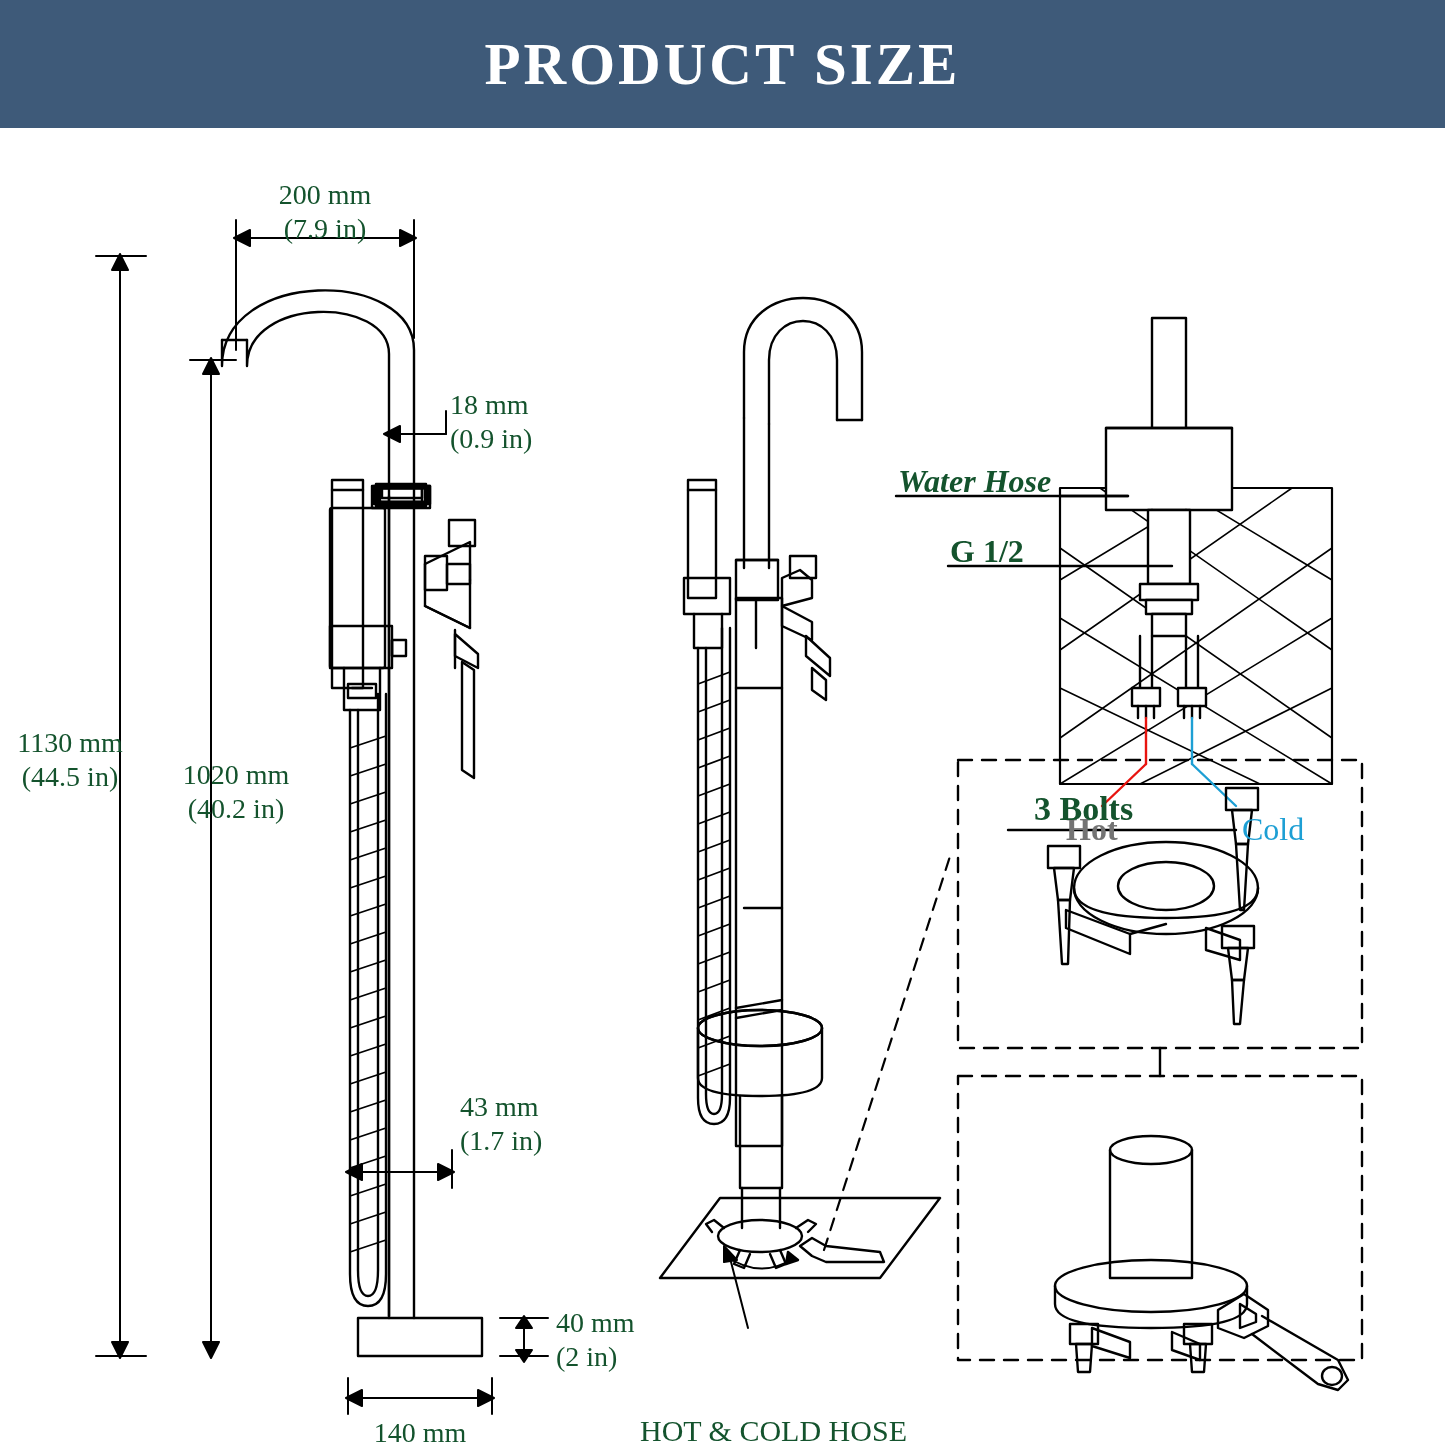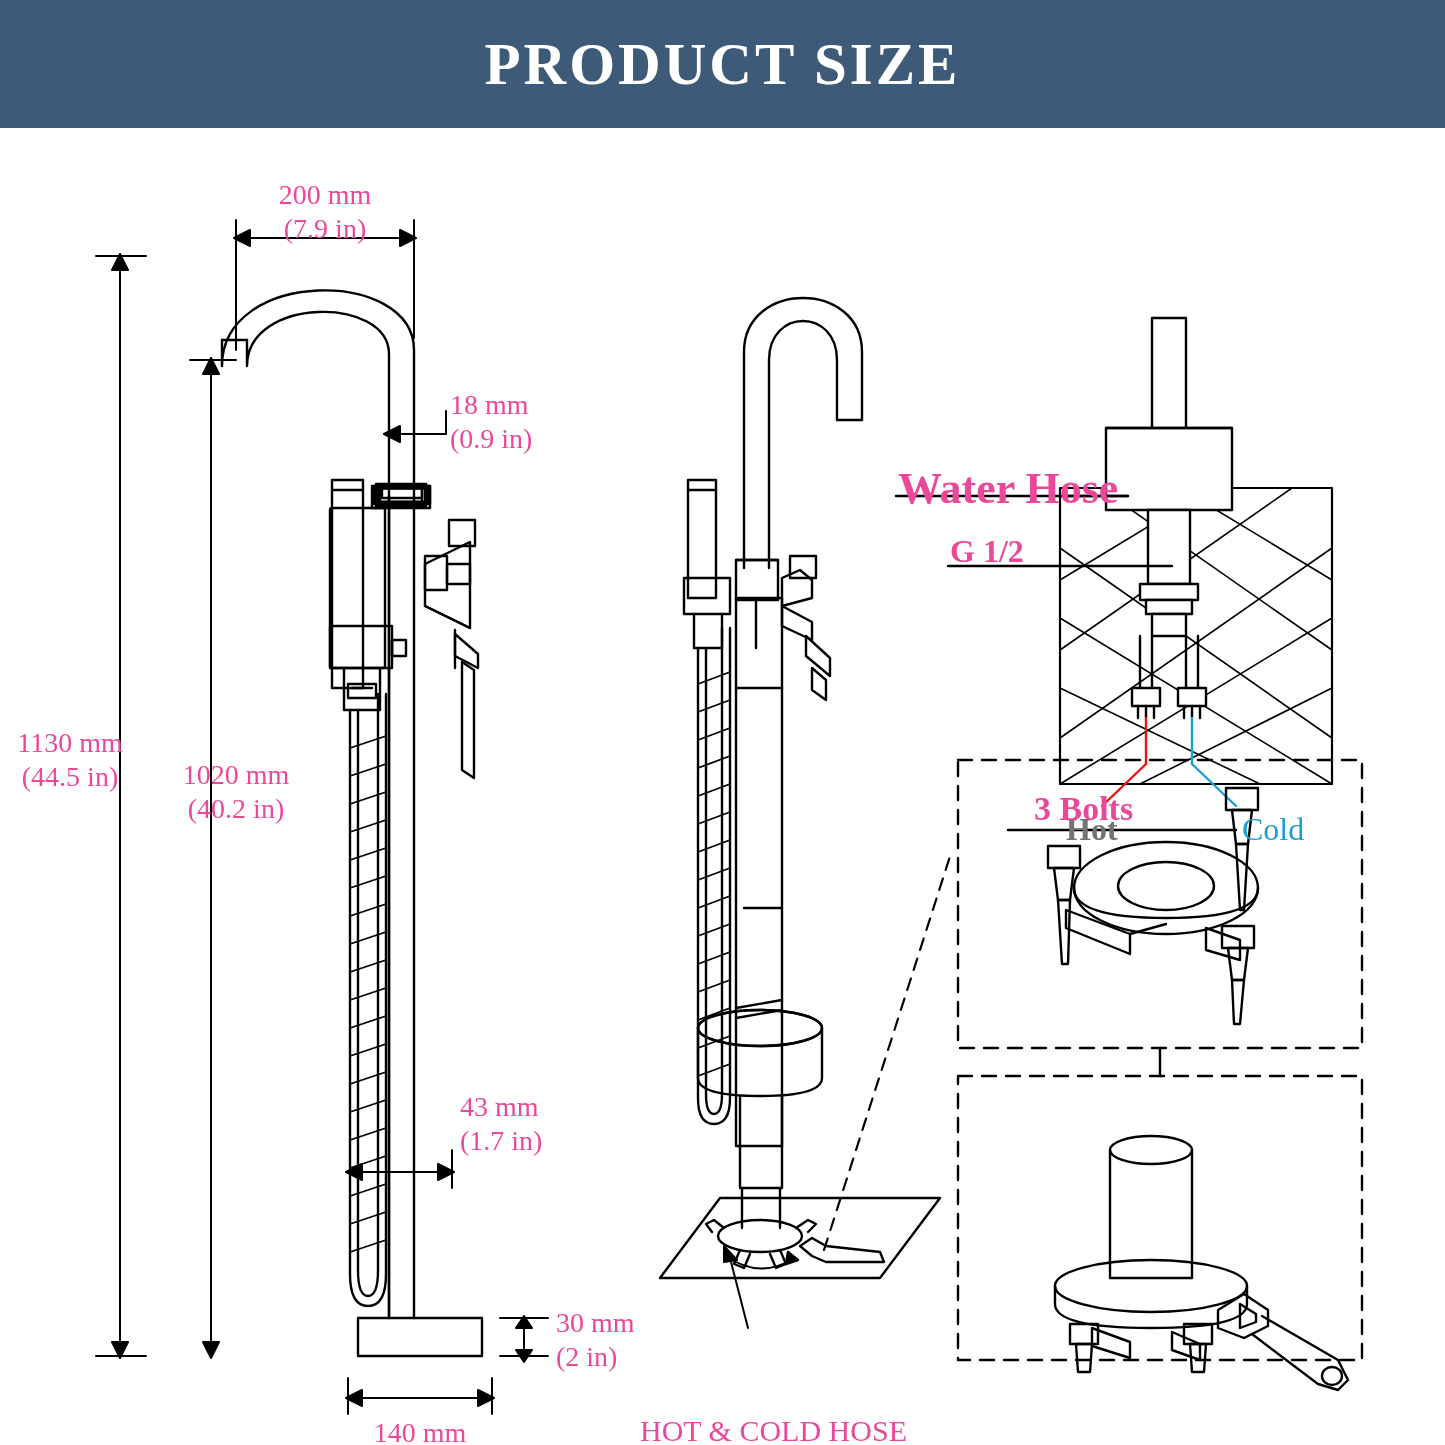--- a/index.html
+++ b/index.html
@@ -23,21 +23,21 @@
     letter-spacing:3px;
   }
   .page{
     position:absolute;left:0;top:128px;width:1445px;height:1317px;
     background:#ffffff;
   }
   svg.diagram{position:absolute;left:0;top:0;}
   .lbl{
     position:absolute;
     font-family:"Liberation Serif", serif;
-    color:#ec4899;
+    color:#14532d;
     line-height:1.22;
     white-space:nowrap;
   }
   .lbl.c{text-align:center;}
   .sz28{font-size:28px;}
   .bold{font-weight:bold;}
   .hot{color:#737373;font-weight:bold;}
   .cold{color:#1d9fd4;font-weight:normal;margin-left:44px;}
 </style>
 </head>
@@ -366,30 +366,30 @@
     <div>1020 mm</div>
     <div>(40.2 in)</div>
   </div>
 
   <div class="lbl sz28" style="left:460px;top:962px;">
     <div>43 mm</div>
     <div>(1.7 in)</div>
   </div>
 
   <div class="lbl sz28" style="left:556px;top:1178px;">
-    <div>30 mm</div>
+    <div>40 mm</div>
     <div>(2 in)</div>
   </div>
 
   <div class="lbl c sz28" style="left:338px;top:1288px;width:164px;">
     <div>140 mm</div>
 
   </div>
 
-  <div class="lbl bold" style="left:898px;top:334px;font-size:44px;">Water Hose</div>
+  <div class="lbl bold" style="left:898px;top:334px;font-size:32px;font-style:italic;">Water Hose</div>
 
   <div class="lbl bold" style="left:950px;top:404px;font-size:32px;text-align:center;">G 1/2</div>
 
   <div class="lbl hot" style="left:1066px;top:682px;font-size:32px;">Hot</div>
 
   <div class="lbl cold" style="left:1198px;top:682px;font-size:32px;">Cold</div>
 
   <div class="lbl bold" style="left:1034px;top:660px;font-size:34px;">3 Bolts</div>
 
   <div class="lbl" style="left:640px;top:1285px;font-size:30px;">HOT &amp; COLD HOSE</div>

